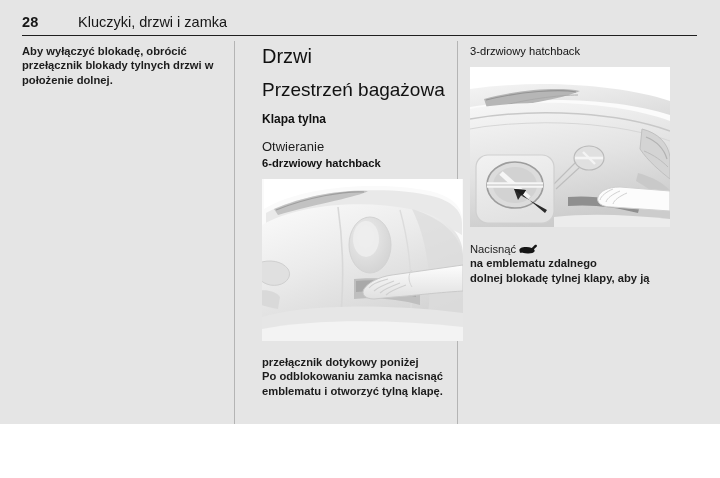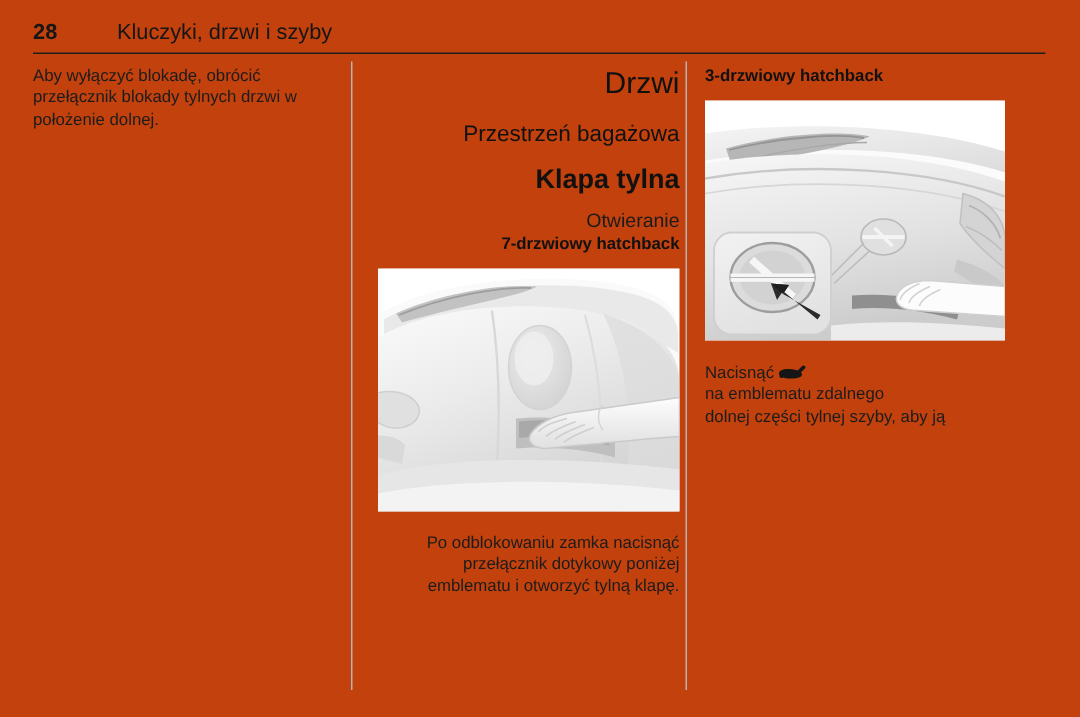--- a/index.html
+++ b/index.html
@@ -10,23 +10,23 @@
   body {
     width: 720px;
     height: 478px;
     font-family: "Liberation Sans", sans-serif;
     color: #1a1a1a;
     -webkit-font-smoothing: antialiased;
   }
   .page {
     position: relative;
     width: 720px;
-    height: 478px;
+    height: 424px;
     overflow: hidden;
-    background: #c2410c;
+    background: #e5e5e5;
   }
 
   
   .header {
     position: absolute;
     left: 22px;
     top: 14px;
     width: 675px;
     height: 22px;
   }
@@ -67,48 +67,48 @@
   }
   .divider.d1 { left: 234px; }
   .divider.d2 { left: 457px; }
 
   
   .col {
     position: absolute;
     top: 44px;
   }
   .col-left  { left: 22px;  width: 200px; }
-  .col-mid   { left: 252px; width: 201px; text-align: right; }
+  .col-mid   { left: 262px; width: 201px; }
   .col-right { left: 470px; width: 201px; }
 
   
   .body-text {
     font-size: 11.2px;
     line-height: 14.4px;
     color: #1c1c1c;
     margin: 0;
   }
-  .body-text .ln { display: block; white-space: nowrap; }
+  .body-text .ln { display: block; white-space: nowrap; font-weight: bold; }
 
   .h1 {
     font-size: 20px;
     font-weight: 400;
     line-height: 24px;
     margin: 0 0 12px 0;
     color: #111;
   }
   .h2 {
-    font-size: 15px;
+    font-size: 19px;
     font-weight: 400;
     line-height: 19px;
     margin: 0 0 13px 0;
     color: #111;
   }
   .h3 {
-    font-size: 18px;
+    font-size: 12px;
     font-weight: 700;
     line-height: 15px;
     margin: 0 0 13px 0;
     color: #111;
   }
   .sub {
     font-size: 13px;
     font-weight: 400;
     line-height: 14px;
     margin: 0 0 2px 0;
@@ -116,21 +116,21 @@
   }
   .sub-bold {
     font-size: 11.2px;
     font-weight: 700;
     line-height: 14px;
     margin: 0 0 9px 0;
     color: #111;
   }
   .cap-bold {
     font-size: 11.2px;
-    font-weight: 700;
+    font-weight: 400;
     line-height: 14px;
     margin: 0 0 9px 0;
     color: #111;
   }
 
   
   .figure {
     position: relative;
     overflow: hidden;
     background: #f2f2f2;
@@ -150,21 +150,21 @@
   }
   .trunk-icon svg { display: block; width: 20px; height: 11px; }
 </style>
 </head>
 <body>
 
 <div class="page">
 
   <div class="header">
     <div class="page-number">28</div>
-    <div class="chapter-title">Kluczyki, drzwi i szyby</div>
+    <div class="chapter-title">Kluczyki, drzwi i zamka</div>
   </div>
   <div class="header-rule"></div>
 
   <div class="divider d1"></div>
   <div class="divider d2"></div>
 
   <div class="col col-left">
     <p class="body-text">
       <span class="ln">Aby wyłączyć blokadę, obrócić</span>
       <span class="ln">przełącznik blokady tylnych drzwi w</span>
@@ -172,21 +172,21 @@
     </p>
   </div>
 
   <div class="col col-mid">
 
     <h1 class="h1">Drzwi</h1>
     <h2 class="h2">Przestrzeń bagażowa</h2>
     <h3 class="h3">Klapa tylna</h3>
 
     <p class="sub">Otwieranie</p>
-    <p class="sub-bold">7-drzwiowy hatchback</p>
+    <p class="sub-bold">6-drzwiowy hatchback</p>
 
     <div class="figure fig-mid">
       <svg class="fig-svg" viewBox="0 0 201 162" preserveAspectRatio="xMidYMid slice" aria-hidden="true">
         <defs>
           <linearGradient id="bodyG" x1="0" y1="0" x2="0.55" y2="1">
             <stop offset="0%" stop-color="#fbfbfb"></stop>
             <stop offset="45%" stop-color="#ebebeb"></stop>
             <stop offset="100%" stop-color="#d2d2d2"></stop>
           </linearGradient>
           <linearGradient id="glassG" x1="0" y1="0" x2="1" y2="1">
@@ -235,22 +235,22 @@
         <path d="M138,104 C130,107 122,110 118,114" stroke="#cfcfcf" stroke-width="1.1" fill="none"></path>
         <path d="M144,106 C136,109 128,112 124,116" stroke="#cfcfcf" stroke-width="1.1" fill="none"></path>
         <path d="M150,91 C146,95 146,102 150,108" stroke="#d5d5d5" stroke-width="1" fill="none"></path>
 
         <path d="M0,138 C40,126 120,124 201,134 L201,162 L0,162 Z" fill="#e6e6e6"></path>
         <path d="M0,150 C50,140 130,140 201,148 L201,162 L0,162 Z" fill="#f3f3f3"></path>
       </svg>
     </div>
 
     <p class="body-text">
+      <span class="ln">przełącznik dotykowy poniżej</span>
       <span class="ln">Po odblokowaniu zamka nacisnąć</span>
-      <span class="ln">przełącznik dotykowy poniżej</span>
       <span class="ln">emblematu i otworzyć tylną klapę.</span>
     </p>
   </div>
 
   <div class="col col-right">
 
     <p class="cap-bold">3-drzwiowy hatchback</p>
 
     <div class="figure fig-right">
       <svg class="fig-svg" viewBox="0 0 200 160" preserveAspectRatio="xMidYMid slice" aria-hidden="true">
@@ -314,17 +314,17 @@
         <path d="M75,146 L52,127 L48,133 L44,122 L56,123 L52,129 L77,143 Z" fill="#2b2b2b"></path>
         <path d="M44,122 L56,123 L52,129 Z" fill="#1e1e1e"></path>
 
         <path d="M84,150 C120,146 160,148 200,152 L200,160 L84,160 Z" fill="#ececec"></path>
       </svg>
     </div>
 
     <p class="body-text">
       <span>Nacisnąć</span><span class="trunk-icon"><svg viewBox="0 0 20 11" aria-hidden="true">
             <path d="M1.6,8.1 C1.0,7.0 1.4,5.6 2.8,4.9 C4.4,4.1 6.6,3.9 8.6,4.0 C10.4,4.1 12.2,4.4 13.8,5.0 L16.8,2.0 C17.3,1.5 18.1,1.5 18.6,2.0 C19.1,2.5 19.1,3.2 18.6,3.7 L15.9,6.3 C16.6,6.9 16.9,7.7 16.5,8.4 C15.9,9.6 13.6,10.3 10.4,10.4 C6.5,10.5 2.6,9.7 1.6,8.1 Z M4.3,8.6 C4.3,9.4 3.7,10.0 3.0,10.0 C2.2,10.0 1.6,9.4 1.6,8.6 C1.6,7.9 2.2,7.3 3.0,7.3 C3.7,7.3 4.3,7.9 4.3,8.6 Z M13.8,8.8 C13.8,9.6 13.2,10.2 12.4,10.2 C11.7,10.2 11.1,9.6 11.1,8.8 C11.1,8.1 11.7,7.5 12.4,7.5 C13.2,7.5 13.8,8.1 13.8,8.8 Z" fill="#151515"></path>
-          </svg></span><span class="ln">na emblematu zdalnego</span><span class="ln">dolnej części tylnej szyby, aby ją</span>
+          </svg></span><span class="ln">na emblematu zdalnego</span><span class="ln">dolnej blokadę tylnej klapy, aby ją</span>
     </p>
   </div>
 
 </div>
 
 </body></html>

